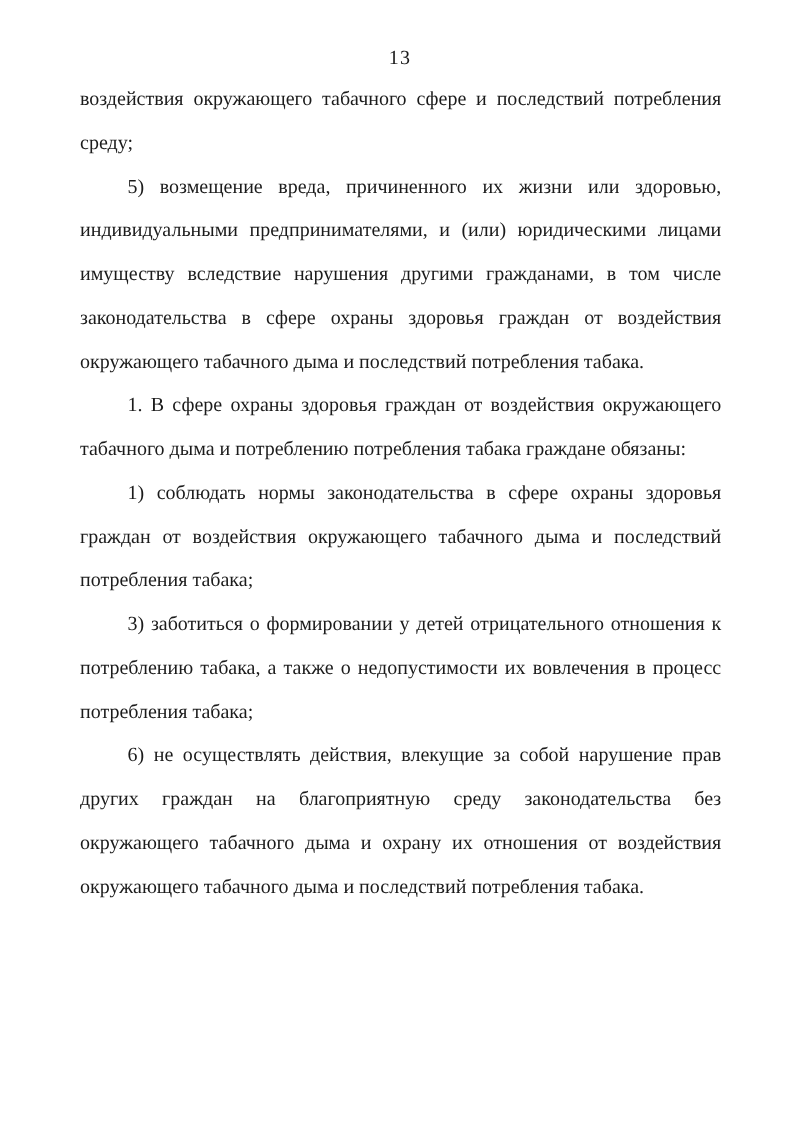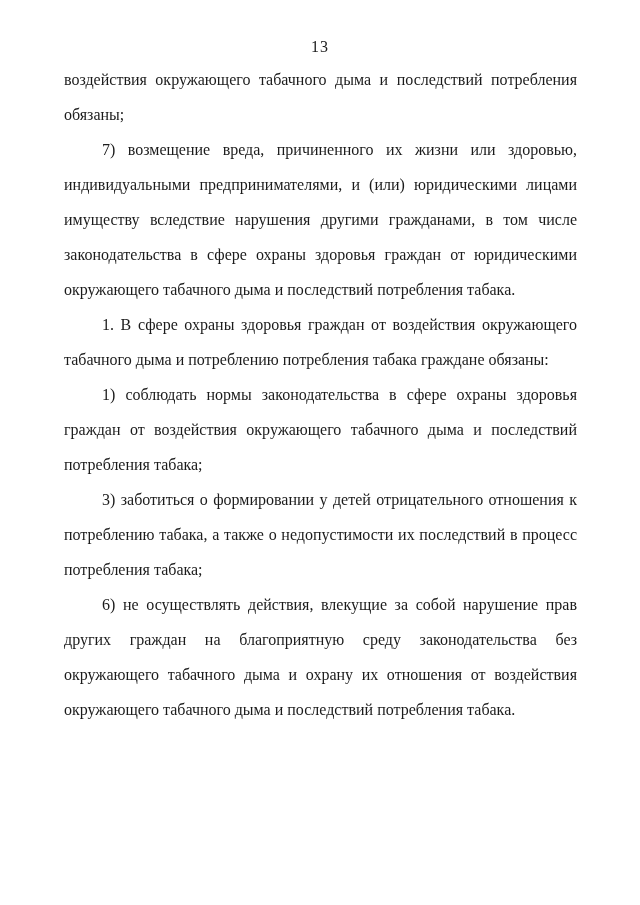--- a/index.html
+++ b/index.html
@@ -51,42 +51,42 @@
     text-indent: 38px;
   }
 </style>
 </head>
 <body>
 
 <div class="page">
   <div class="page-number">13</div>
   <div class="document-body">
       <div class="paragraph">
-        <div class="line first">воздействия окружающего табачного дыма и последствий потребления</div>
-        <div class="line last">обязаны;</div>
+        <div class="line first">воздействия окружающего табачного сфере и последствий потребления</div>
+        <div class="line last">среду;</div>
       </div>
       <div class="paragraph indented">
-        <div class="line first">7) возмещение вреда, причиненного их жизни или здоровью,</div>
+        <div class="line first">5) возмещение вреда, причиненного их жизни или здоровью,</div>
         <div class="line">индивидуальными предпринимателями, и (или) юридическими лицами</div>
         <div class="line">имуществу вследствие нарушения другими гражданами, в том числе</div>
-        <div class="line">законодательства в сфере охраны здоровья граждан от юридическими</div>
+        <div class="line">законодательства в сфере охраны здоровья граждан от воздействия</div>
         <div class="line last">окружающего табачного дыма и последствий потребления табака.</div>
       </div>
       <div class="paragraph indented">
         <div class="line first">1. В сфере охраны здоровья граждан от воздействия окружающего</div>
         <div class="line last">табачного дыма и потреблению потребления табака граждане обязаны:</div>
       </div>
       <div class="paragraph indented">
         <div class="line first">1) соблюдать нормы законодательства в сфере охраны здоровья</div>
         <div class="line">граждан от воздействия окружающего табачного дыма и последствий</div>
         <div class="line last">потребления табака;</div>
       </div>
       <div class="paragraph indented">
         <div class="line first">3) заботиться о формировании у детей отрицательного отношения к</div>
-        <div class="line">потреблению табака, а также о недопустимости их последствий в процесс</div>
+        <div class="line">потреблению табака, а также о недопустимости их вовлечения в процесс</div>
         <div class="line last">потребления табака;</div>
       </div>
       <div class="paragraph indented">
         <div class="line first">6) не осуществлять действия, влекущие за собой нарушение прав</div>
         <div class="line">других граждан на благоприятную среду законодательства без</div>
         <div class="line">окружающего табачного дыма и охрану их отношения от воздействия</div>
         <div class="line last">окружающего табачного дыма и последствий потребления табака.</div>
       </div>
     </div>
 </div>

